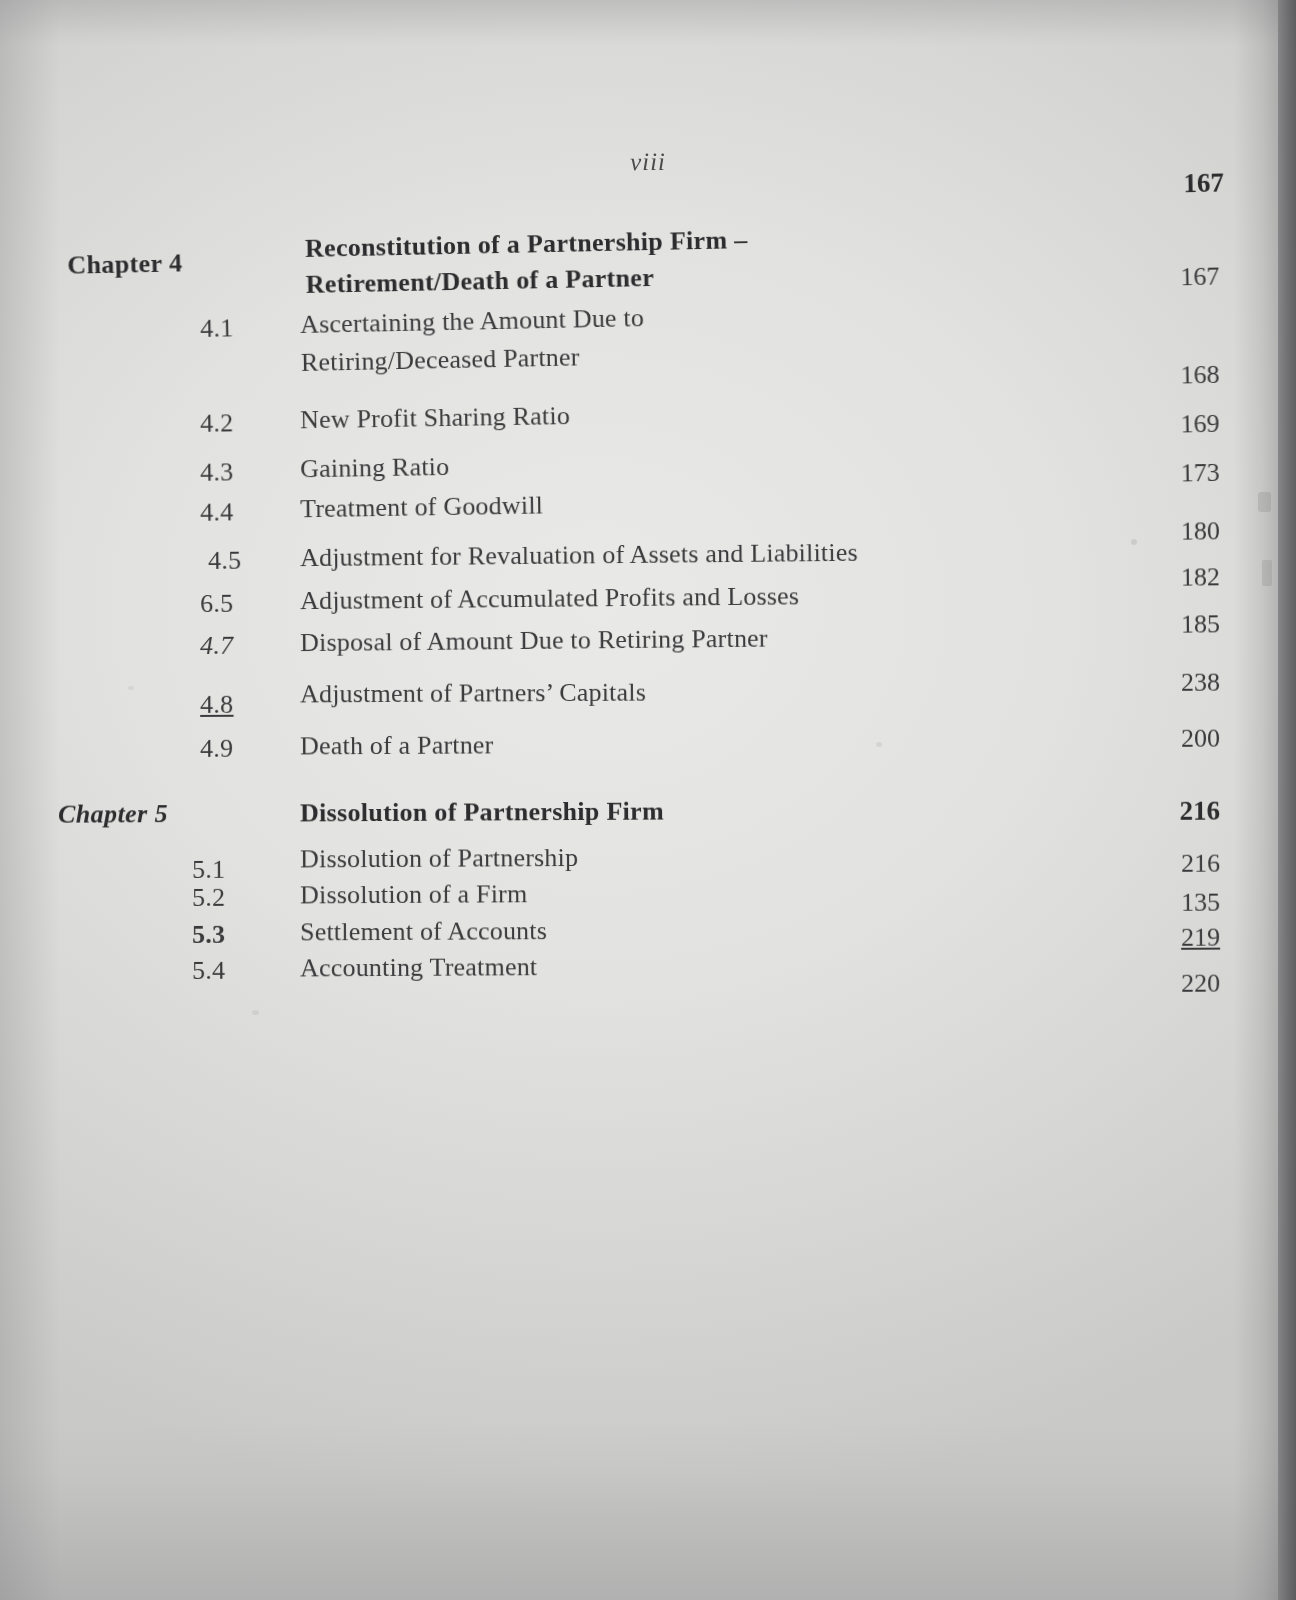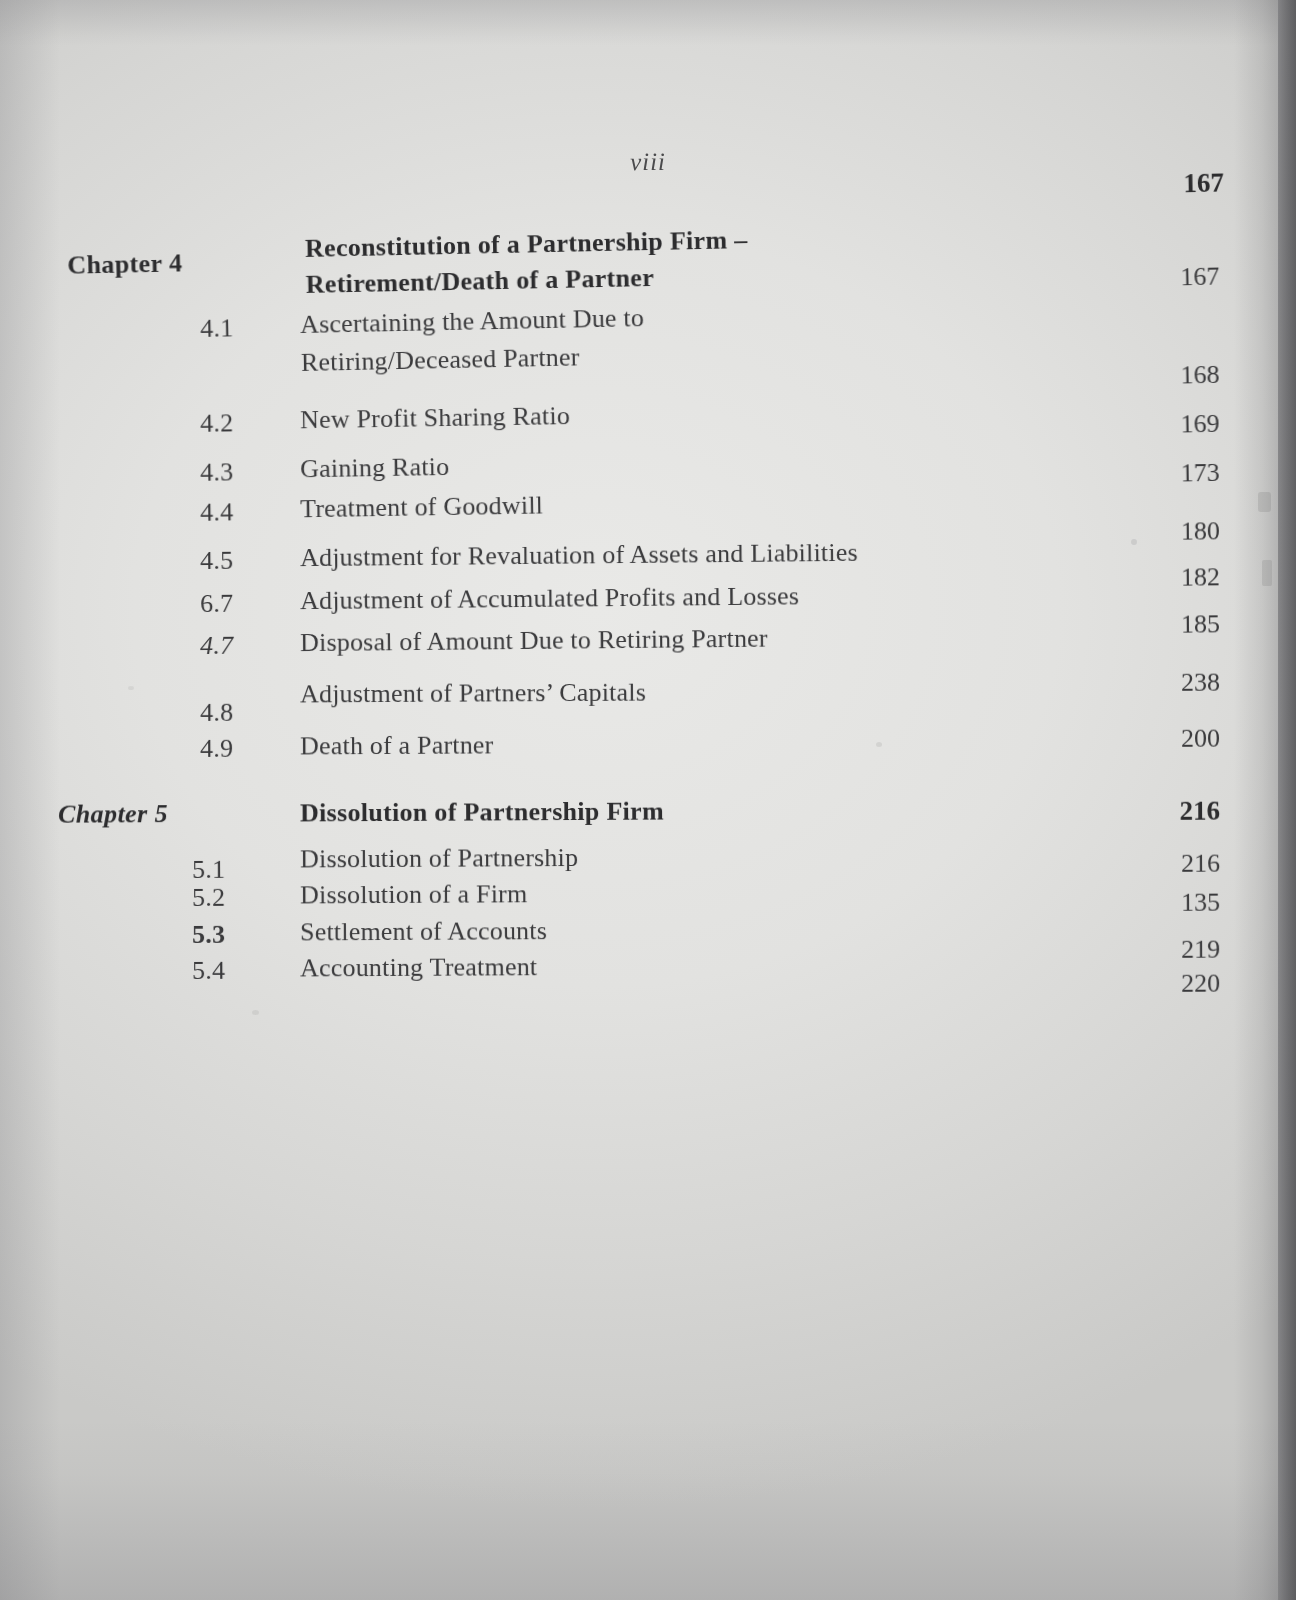--- a/index.html
+++ b/index.html
@@ -217,45 +217,45 @@
 
   <div class="abs skew-b blur-soft" style="left:0;top:501px;width:1296px;">
     <div class="sec-num ink-light" style="top:0;">4.4</div>
     <div class="sec-title ink-light" style="top:-2px;">
       <span>Treatment of Goodwill</span>
     </div>
     <div class="pg ink-light" style="left:1110px;top:-24px;width:110px;">173</div>
   </div>
 
   <div class="abs skew-c blur-soft" style="left:0;top:548px;width:1296px;">
-    <div class="sec-num ink-light" style="top:0;">4.5</div>
+    <div class="sec-num ink-light" style="top:0;margin-left:8px;">4.5</div>
     <div class="sec-title ink-light" style="top:-2px;">
       <span>Adjustment for Revaluation of Assets and Liabilities</span>
     </div>
     <div class="pg ink-light" style="left:1110px;top:-20px;width:110px;">180</div>
   </div>
 
   <div class="abs skew-c blur-soft" style="left:0;top:591px;width:1296px;">
-    <div class="sec-num ink-light" style="top:0;">6.7</div>
+    <div class="sec-num ink-light" style="top:0;">6.5</div>
     <div class="sec-title ink-light" style="top:-2px;">
       <span>Adjustment of Accumulated Profits and Losses</span>
     </div>
     <div class="pg ink-light" style="left:1110px;top:-17px;width:110px;">182</div>
   </div>
 
   <div class="abs skew-c blur-soft" style="left:0;top:633px;width:1296px;">
     <div class="sec-num ink-light" style="top:0;font-style:italic;">4.7</div>
     <div class="sec-title ink-light" style="top:-2px;">
       <span>Disposal of Amount Due to Retiring Partner</span>
     </div>
     <div class="pg ink-light" style="left:1110px;top:-12px;width:110px;">185</div>
   </div>
 
   <div class="abs skew-d blur-soft" style="left:0;top:683px;width:1296px;">
-    <div class="sec-num ink-light" style="top:16px;">4.8</div>
+    <div class="sec-num ink-light" style="top:8px;text-decoration:underline;">4.8</div>
     <div class="sec-title ink-light" style="top:-2px;">
       <span>Adjustment of Partners’ Capitals</span>
     </div>
     <div class="pg ink-light" style="left:1110px;top:-9px;width:110px;">238</div>
   </div>
 
   <div class="abs skew-d blur-soft" style="left:0;top:735px;width:1296px;">
     <div class="sec-num ink-light" style="top:0;">4.9</div>
     <div class="sec-title ink-light" style="top:-2px;">
       <span>Death of a Partner</span>
@@ -285,21 +285,21 @@
       <span>Dissolution of a Firm</span>
     </div>
     <div class="pg ink-light" style="left:1110px;top:10px;width:110px;">135</div>
   </div>
 
   <div class="abs skew-d blur-soft" style="left:0;top:921px;width:1296px;">
     <div class="sec-num ink-light" style="top:0;left:192px;font-weight:bold;">5.3</div>
     <div class="sec-title ink-light" style="top:-2px;">
       <span>Settlement of Accounts</span>
     </div>
-    <div class="pg ink-light" style="left:1110px;top:20px;width:110px;">219</div>
+    <div class="pg ink-light" style="left:1110px;top:8px;width:110px;text-decoration:underline;">219</div>
   </div>
 
   <div class="abs skew-d blur-soft" style="left:0;top:957px;width:1296px;">
     <div class="sec-num ink-light" style="top:0;left:192px;">5.4</div>
     <div class="sec-title ink-light" style="top:-2px;">
       <span>Accounting Treatment</span>
     </div>
     <div class="pg ink-light" style="left:1110px;top:18px;width:110px;">220</div>
   </div>
 

